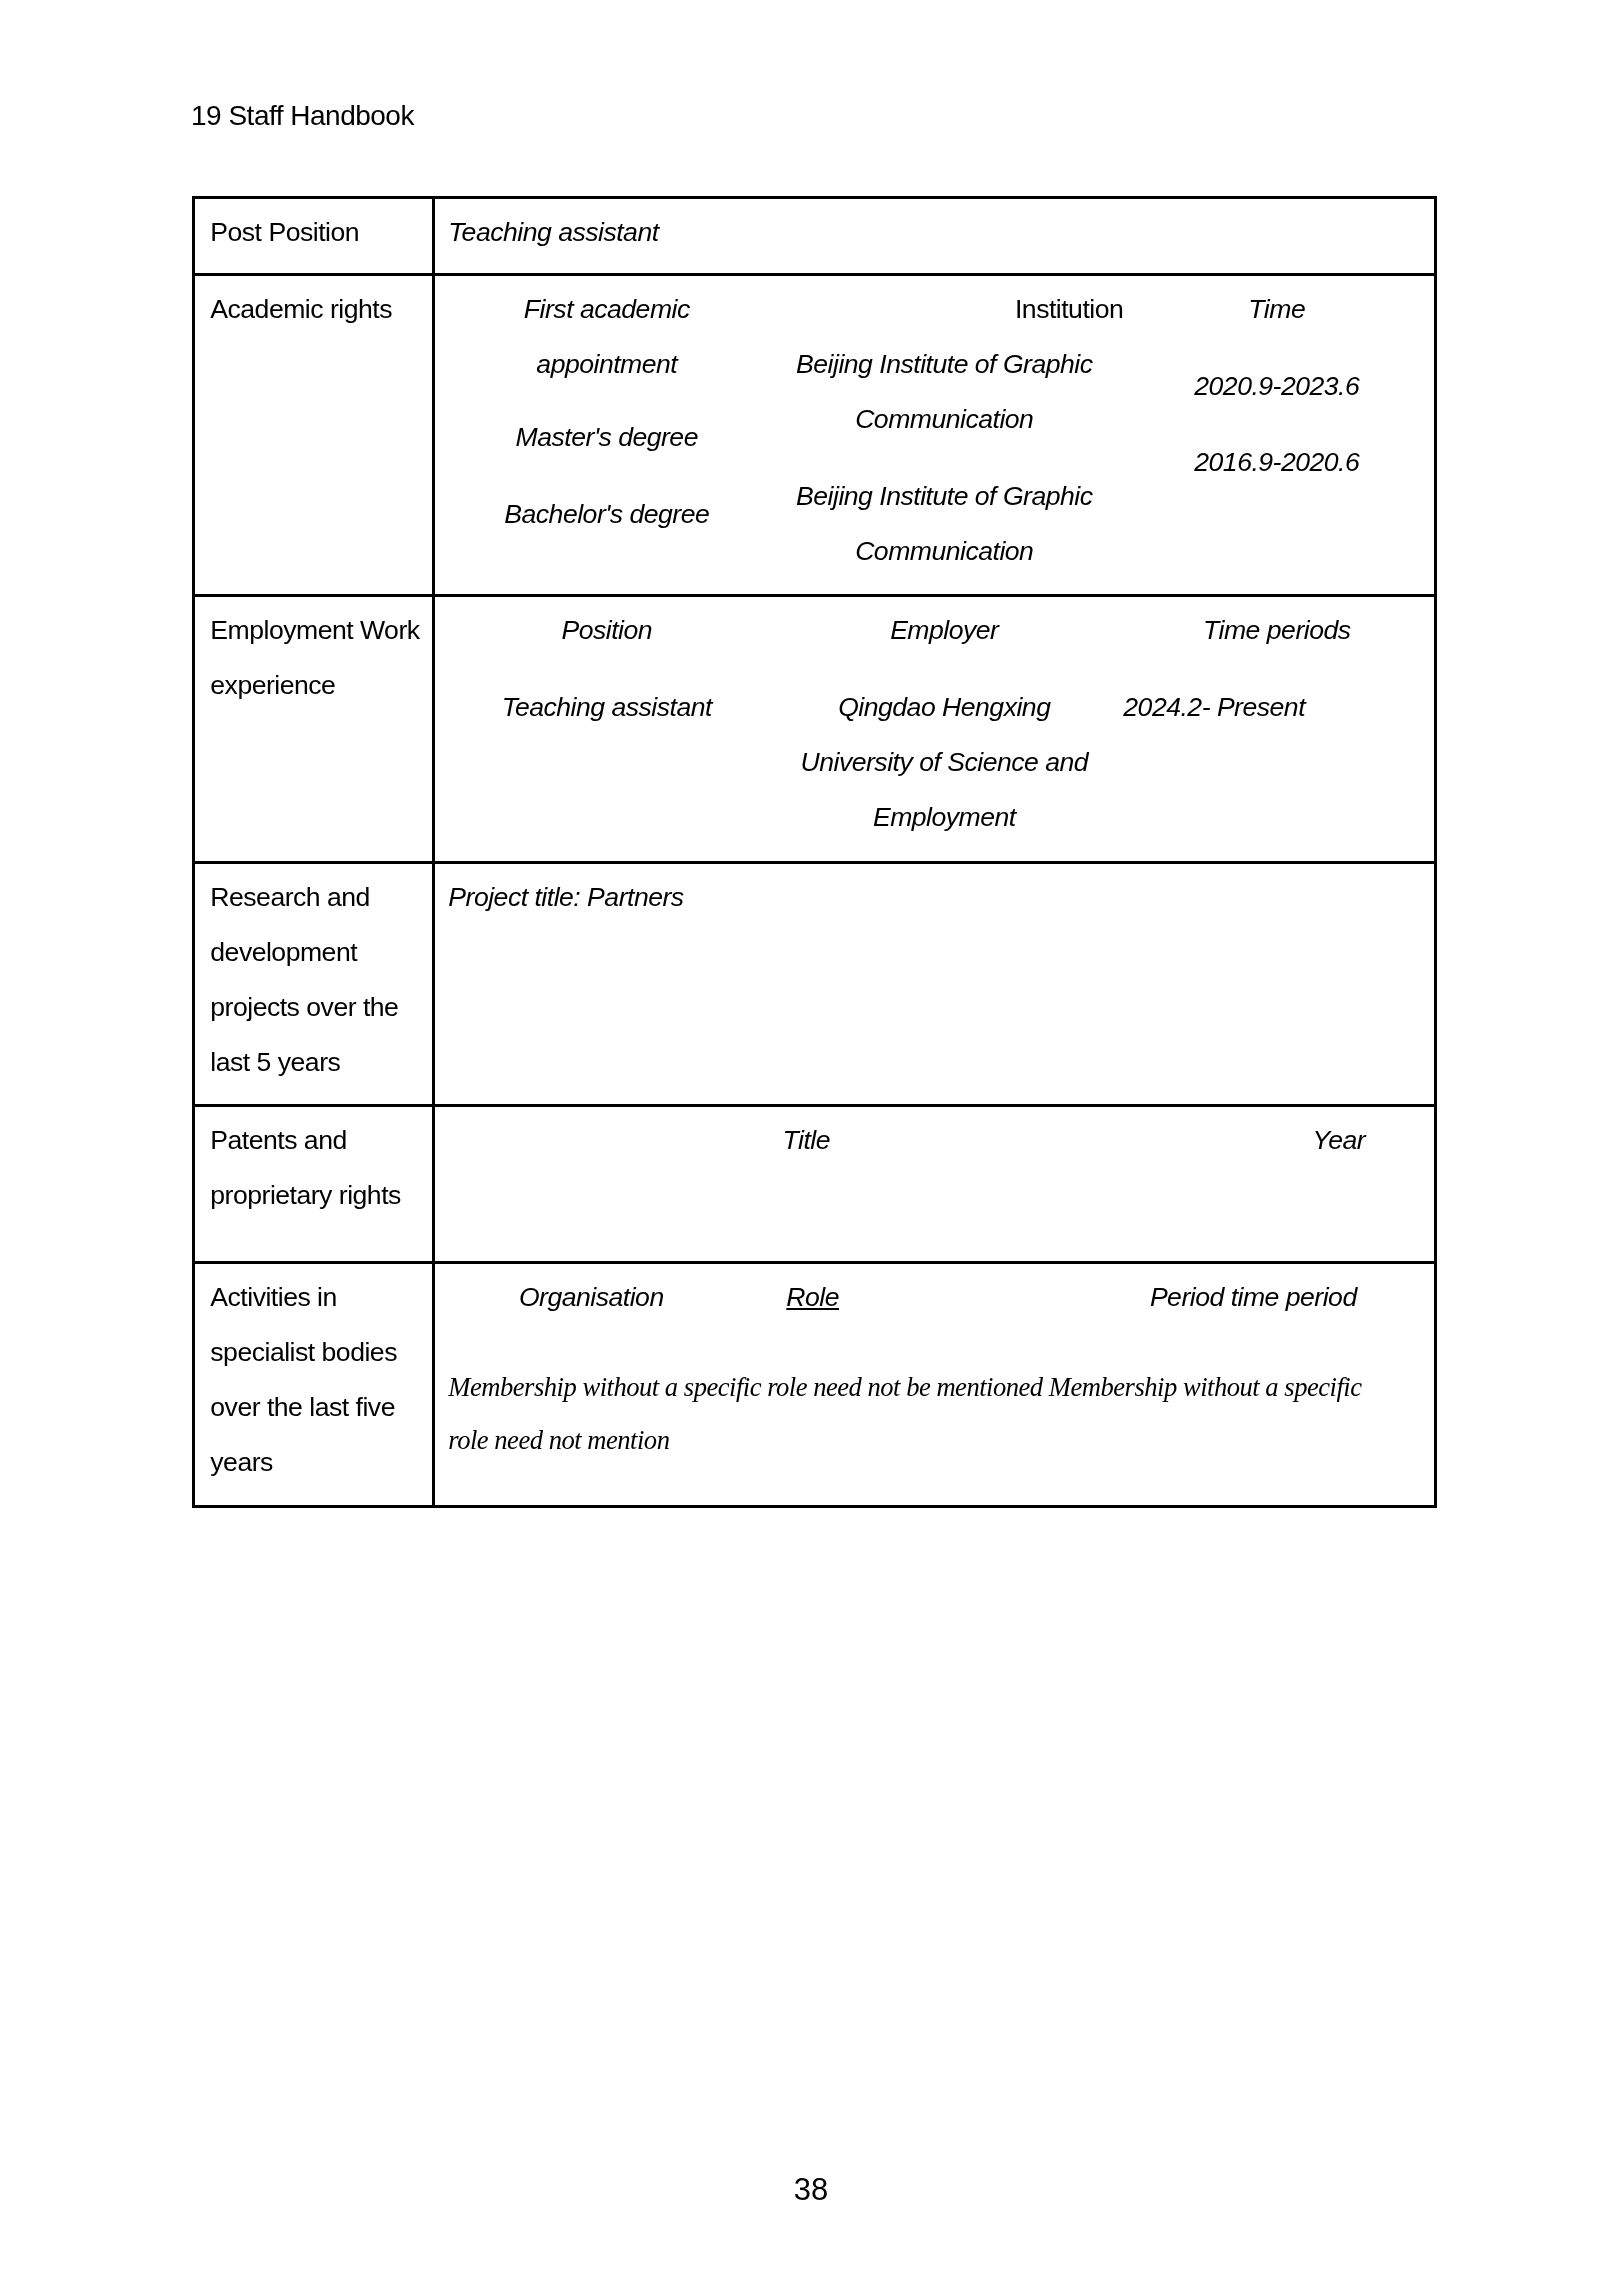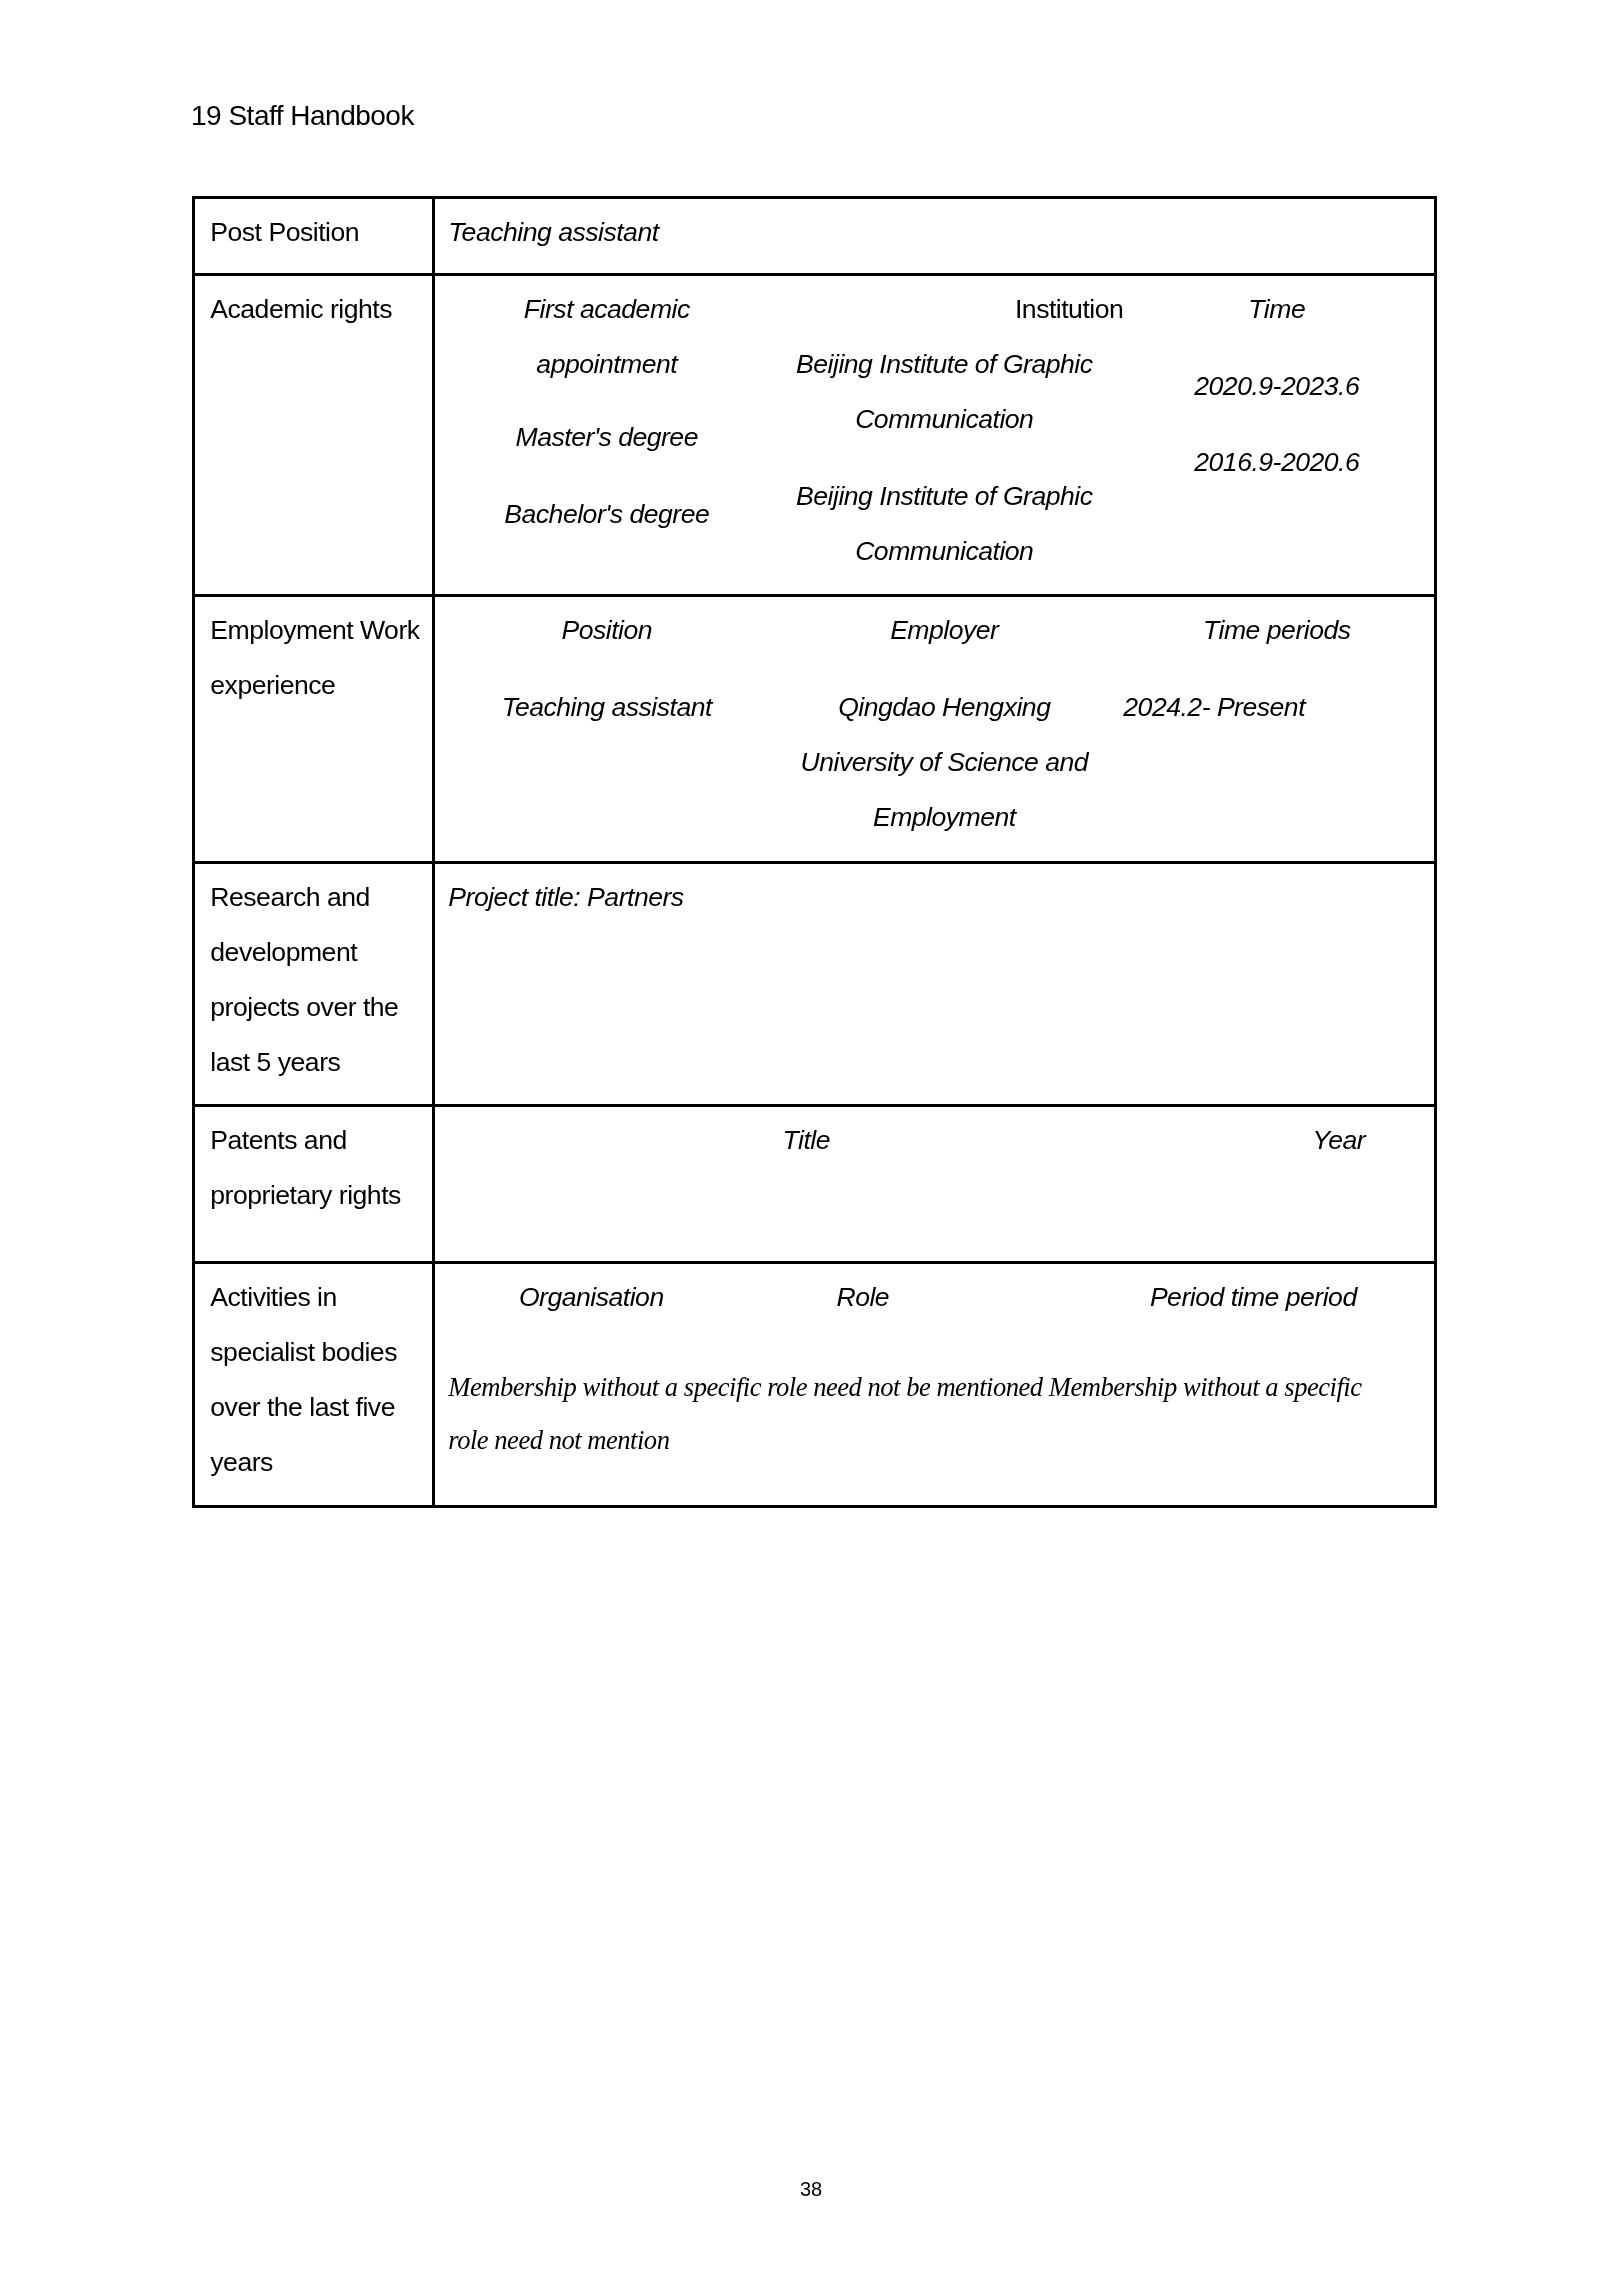--- a/index.html
+++ b/index.html
@@ -7,21 +7,21 @@
     width: 1622px; height: 2295px; position: relative; overflow: hidden;
     font-family: "Liberation Sans", sans-serif; color: #000;
   }
   .header {
     position: absolute; left: 191px; top: 100px;
     font-size: 28px; line-height: 31px;
     letter-spacing: -0.5px;
   }
   .page-number {
     position: absolute; left: 0; width: 1622px; top: 2174px;
-    text-align: center; font-size: 20px; line-height: 31px;
+    text-align: center; font-size: 31px; line-height: 31px;
   }
   table.cv {
     position: absolute; left: 192px; top: 196px; width: 1245px;
     border-collapse: collapse; table-layout: fixed;
   }
   table.cv td {
     border: 3.1px solid #000; vertical-align: top; padding: 0;
     font-size: 26.6px; line-height: 55px;
   }
   td.label-cell { width: 240px; padding: 6.1px 0 0 15.3px !important; box-sizing: border-box; letter-spacing: -0.5px; }
@@ -138,21 +138,21 @@
   <tr class="row-activities">
     <td class="label-cell">
       <div>Activities in</div>
       <div>specialist bodies</div>
       <div>over the last five</div>
       <div>years</div>
     </td>
     <td class="value-cell">
       <div class="act-wrap">
         <div class="ac-abs" style="left:0; width:286px; top:0; text-align:center;">Organisation</div>
-        <div class="ac-abs" style="left:338px; width:153px; top:0; text-align:center;">Role</div>
+        <div class="ac-abs" style="left:338px; width:153px; top:0; text-align:left;text-decoration:underline;">Role</div>
         <div class="ac-abs nowrap" style="left:639px; width:332px; top:0; text-align:center;">Period time period</div>
         <div class="membership">Membership without a specific role need not be mentioned Membership without a specific role need not mention</div>
       </div>
     </td>
   </tr>
 </tbody>
   </table>
 
 <div class="page-number">38</div>
 

